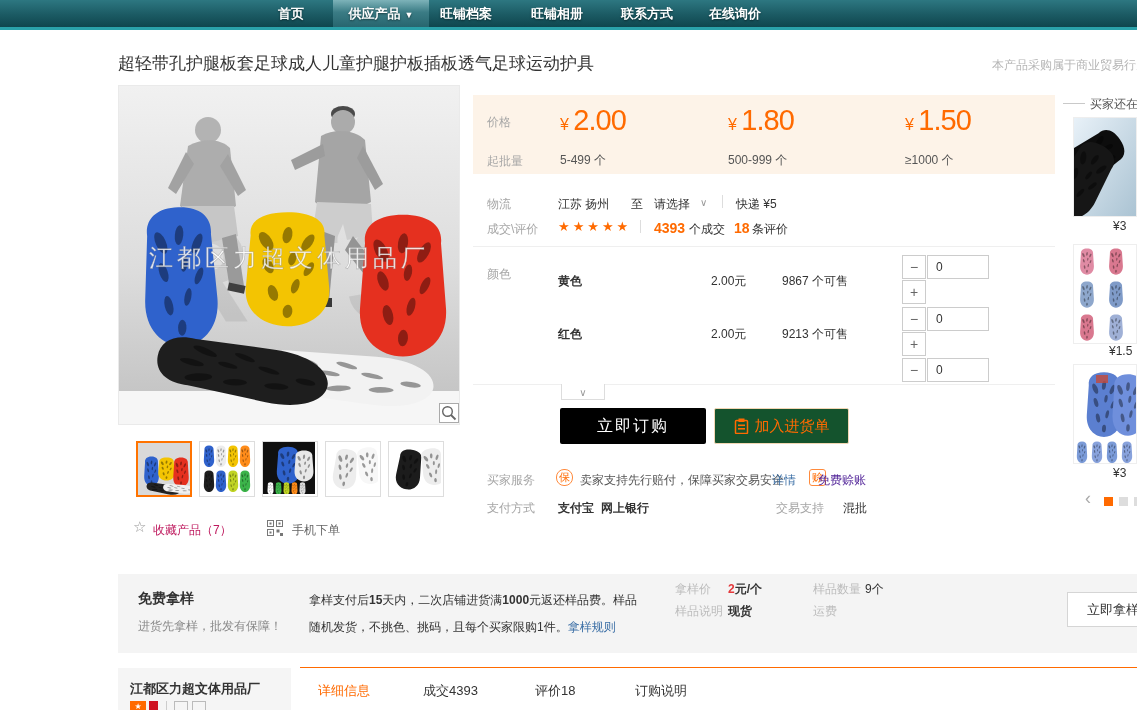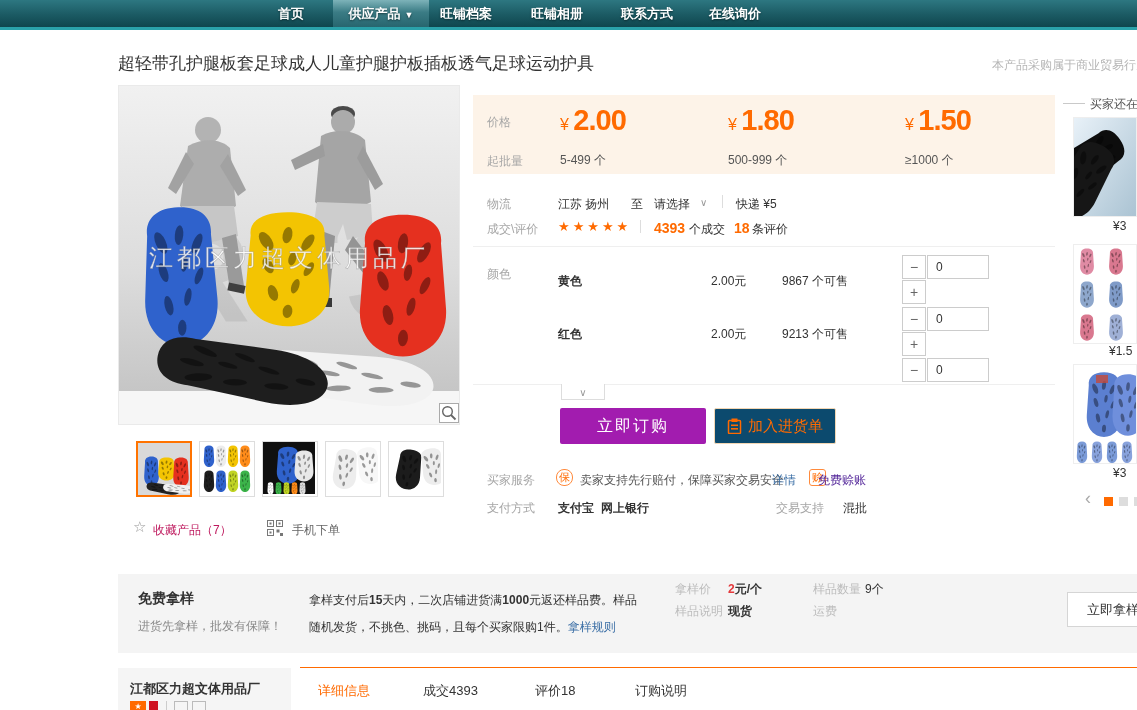--- a/index.html
+++ b/index.html
@@ -26,40 +26,40 @@
          background:#fff;overflow:hidden;}
   .thumb.active{border:2px solid #ff7300;}
   .fav-star{position:absolute;left:133px;top:518px;font-size:15px;color:#999;}
   .fav-label{position:absolute;left:153px;top:522px;font-size:12px;color:#be185d;}
   .mobile-label{position:absolute;left:292px;top:522px;font-size:12px;color:#666;}
   
   #price-box{position:absolute;left:473px;top:95px;width:582px;height:79px;background:#fdf3e8;}
   .gray-label{font-size:12px;color:#a6a6a6;white-space:nowrap;}
   .tier-price{position:absolute;top:9px;color:#ff6a00;white-space:nowrap;}
   .tier-yen{font-size:16px;}
-  .tier-num{font-size:29px;font-weight:bold;letter-spacing:-1px;}
+  .tier-num{font-size:29px;font-weight:normal;letter-spacing:-1px;}
   .tier-range{position:absolute;top:57px;font-size:12px;color:#555;white-space:nowrap;}
   .row-label{position:absolute;left:487px;font-size:12px;color:#a6a6a6;white-space:nowrap;}
   .txt{font-size:12px;color:#333;white-space:nowrap;}
   .stars{color:#ff6a00;font-size:13px;letter-spacing:3px;}
   .orange-num{color:#ff6a00;font-weight:bold;font-size:14px;}
   .chev{color:#999;font-size:10px;}
   .hline{position:absolute;left:473px;width:582px;height:1px;background:#efefef;}
   
   .step-btn{position:absolute;width:24px;height:24px;box-sizing:border-box;border:1px solid #ccc;
             background:#fff;color:#666;font-size:14px;line-height:22px;text-align:center;cursor:pointer;}
   .qty-input{position:absolute;width:62px;height:24px;box-sizing:border-box;border:1px solid #ccc;
              font-size:12px;padding-left:8px;color:#333;font-family:"Liberation Sans",sans-serif;}
   .sku-name{font-weight:bold;font-size:12px;color:#333;}
   #sku-expand{position:absolute;left:561px;top:384px;width:42px;height:15px;background:#fff;
               border:1px solid #ddd;border-top:none;text-align:center;line-height:13px;cursor:pointer;z-index:2;}
   
-  #order-btn{position:absolute;left:560px;top:408px;width:146px;height:36px;background:#a21caf;color:#fff;
+  #order-btn{position:absolute;left:560px;top:408px;width:146px;height:36px;background:#000000;color:#fff;
              font-size:16px;text-align:center;line-height:36px;letter-spacing:2px;border-radius:2px;cursor:pointer;}
-  #cart-btn{position:absolute;left:714px;top:408px;width:122px;height:36px;background:#0c4a6e;
+  #cart-btn{position:absolute;left:714px;top:408px;width:135px;height:36px;background:#14532d;
             border:1px solid #f2d6b3;box-sizing:border-box;color:#ff6a00;font-size:15px;text-align:center;
             line-height:34px;border-radius:2px;cursor:pointer;}
   .badge{position:absolute;width:17px;height:17px;box-sizing:border-box;border:1px solid #ff8a3c;
          border-radius:3px;color:#ff6a00;font-size:11px;line-height:15px;text-align:center;background:#fff;}
   .link{color:#3a6ea5;font-size:12px;cursor:pointer;white-space:nowrap;}
   .bold{font-weight:bold;}
   
   #sample-box{position:absolute;left:118px;top:574px;width:1019px;height:79px;background:#f4f4f4;}
   .sample-title{position:absolute;left:138px;top:590px;font-size:14px;font-weight:bold;color:#333;}
   .sample-sub{position:absolute;left:138px;top:618px;font-size:12px;color:#888;white-space:nowrap;}

